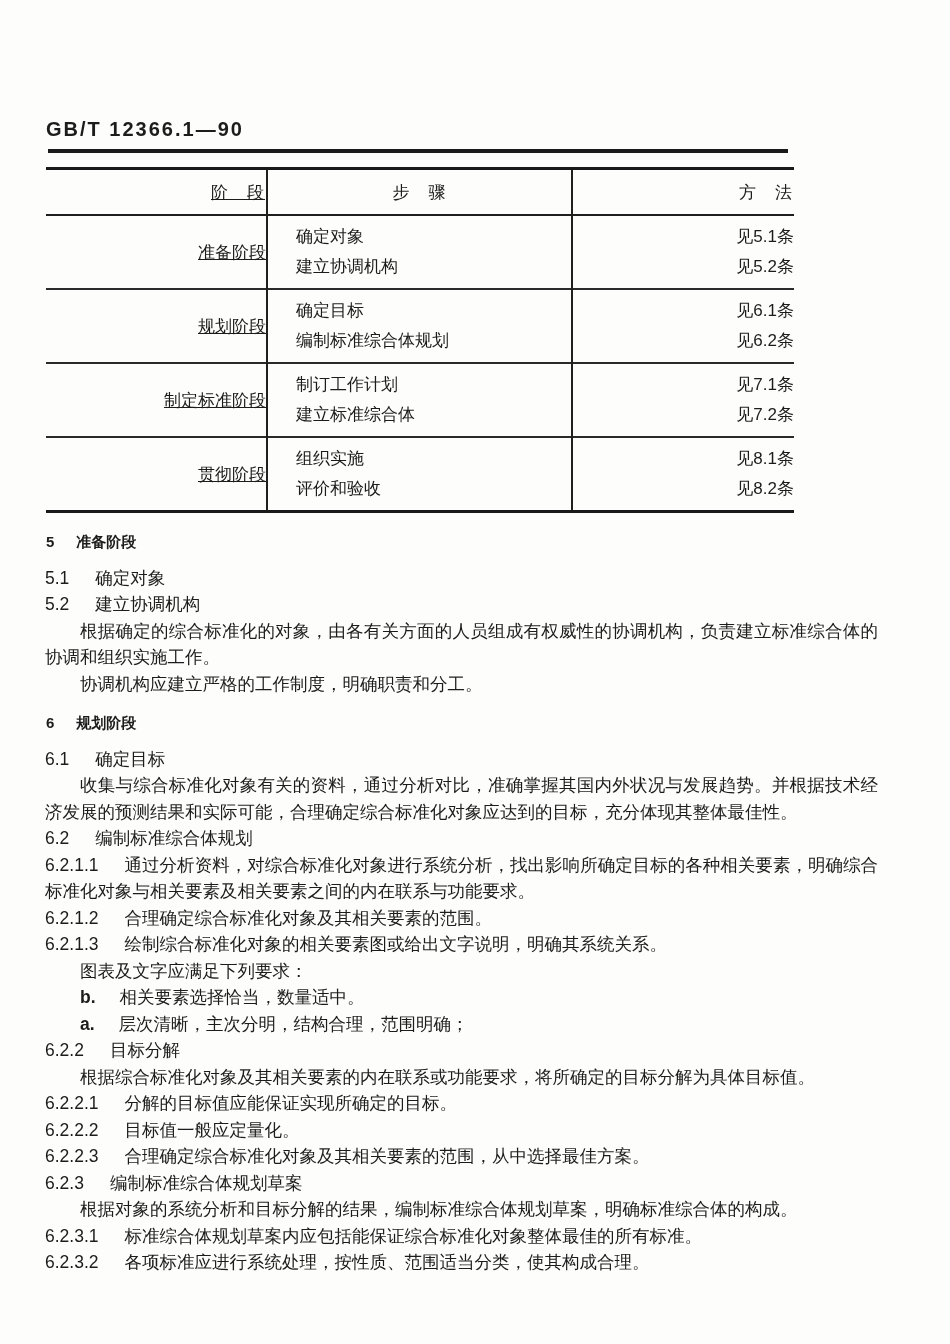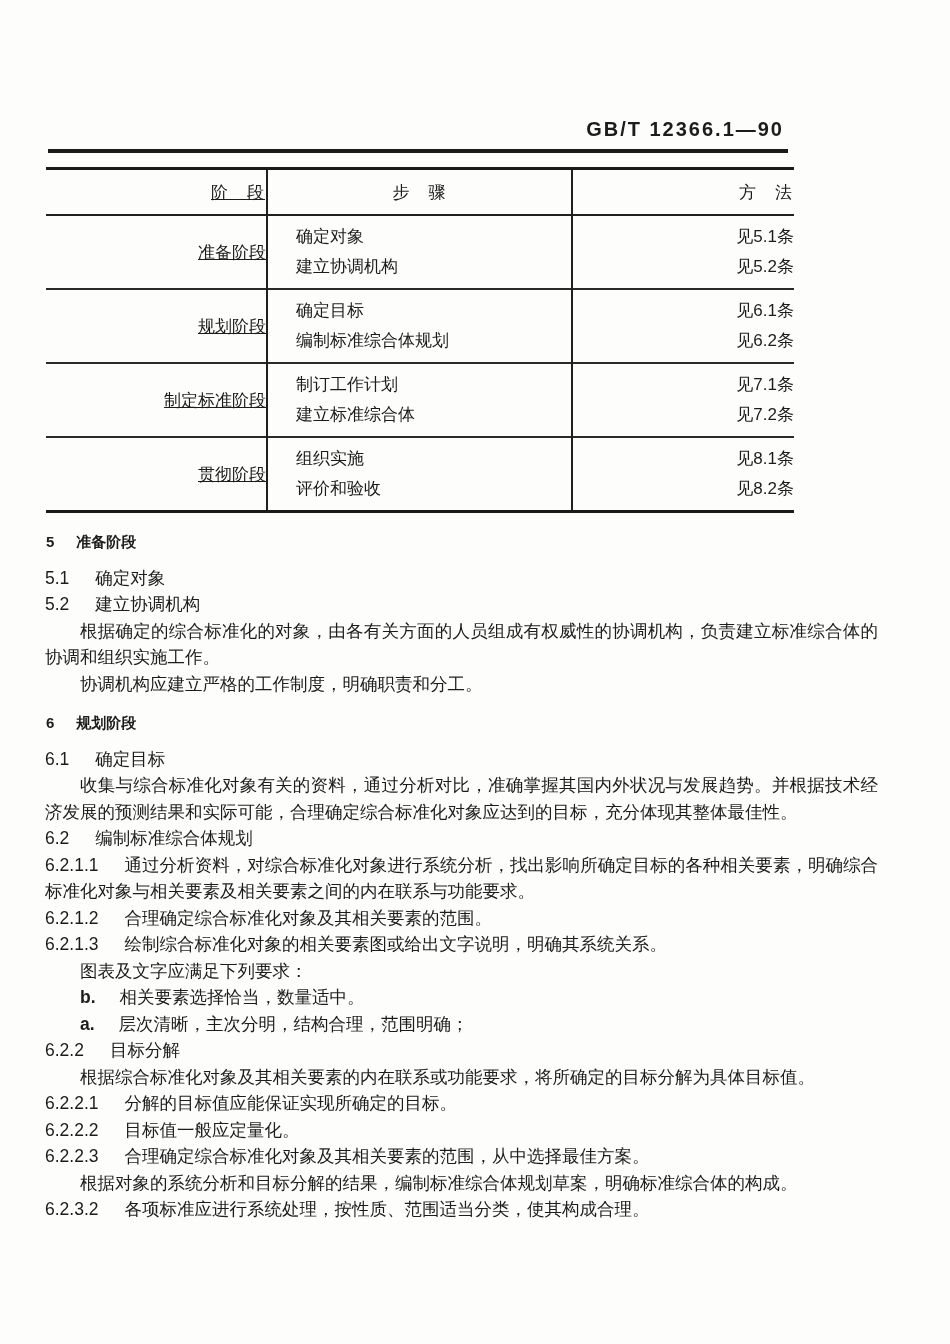--- a/index.html
+++ b/index.html
@@ -9,21 +9,21 @@
     color:#1c1c1c;
     font-family:"Liberation Sans", sans-serif;
     -webkit-font-smoothing:antialiased;
   }
   .page { position:relative; width:950px; height:1344px; overflow:hidden; }
 
   .std-num {
     padding-top:118px;
     margin-left:46px;
     width:738px;
-    text-align:right;
+    text-align:left;
     font-size:20px;
     font-weight:bold;
     letter-spacing:2px;
   }
   .head-rule {
     margin:8px 0 0 48px;
     width:740px; height:4px;
     background:#1a1a1a;
   }
 
@@ -194,22 +194,28 @@
     </p>
 
     <p class="clause">
       <span class="n">6.2.2.2</span><span>目标值一般应定量化。</span>
     </p>
 
     <p class="clause">
       <span class="n">6.2.2.3</span><span>合理确定综合标准化对象及其相关要素的范围，从中选择最佳方案。</span>
     </p>
 
+    <p class="clause">
+      <span class="n">6.2.3</span><span>编制标准综合体规划草案</span>
+    </p>
 
     <p class="para">根据对象的系统分析和目标分解的结果，编制标准综合体规划草案，明确标准综合体的构成。</p>
 
+    <p class="clause">
+      <span class="n">6.2.3.1</span><span>标准综合体规划草案内应包括能保证综合标准化对象整体最佳的所有标准。</span>
+    </p>
 
     <p class="clause">
       <span class="n">6.2.3.2</span><span>各项标准应进行系统处理，按性质、范围适当分类，使其构成合理。</span>
     </p>
 
   </div>
 </div>
 
 </body></html>

